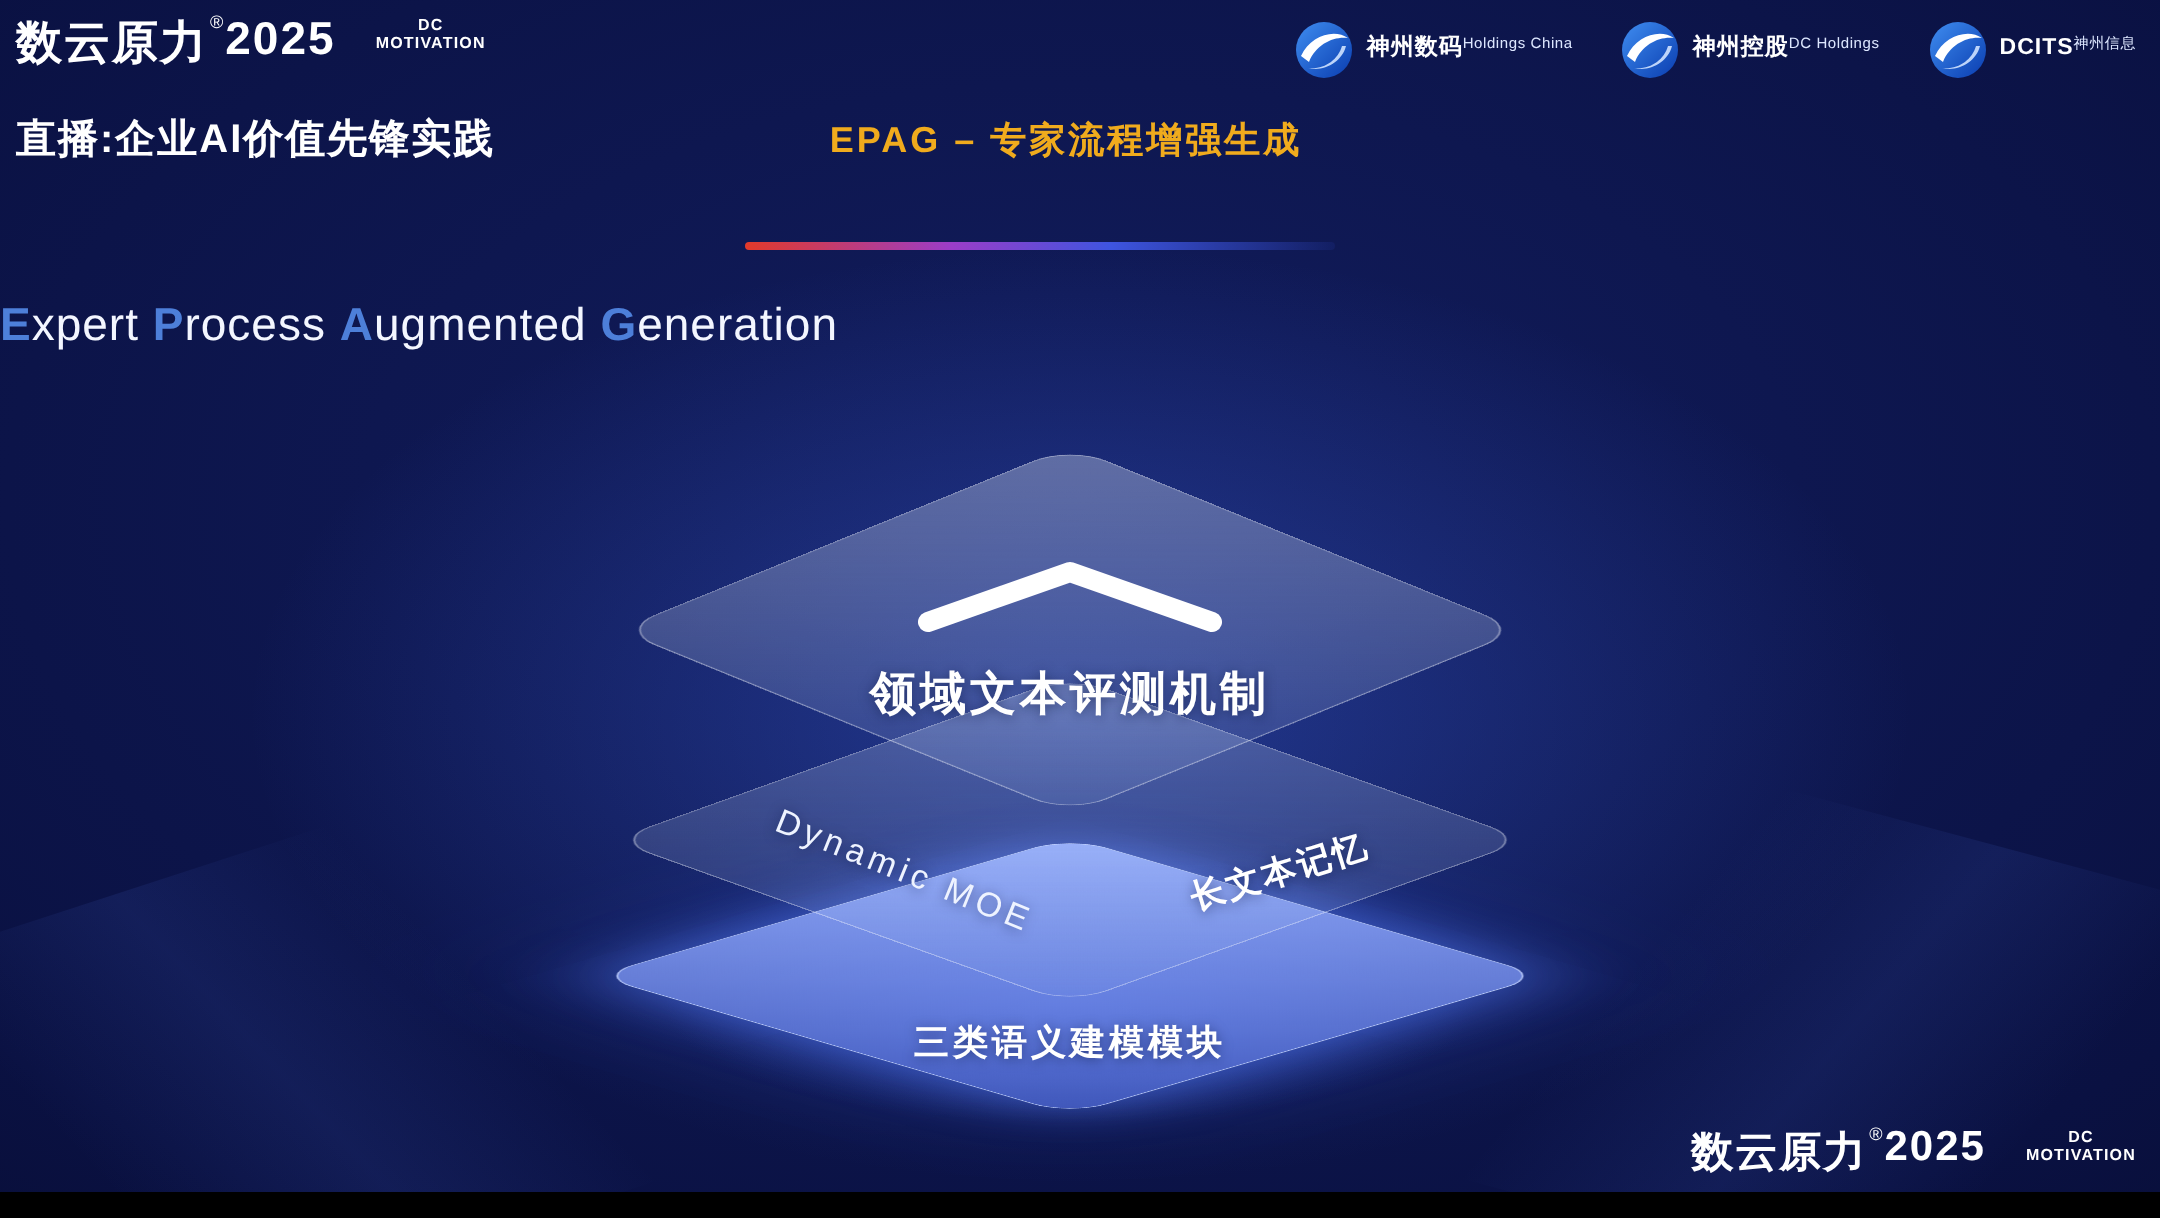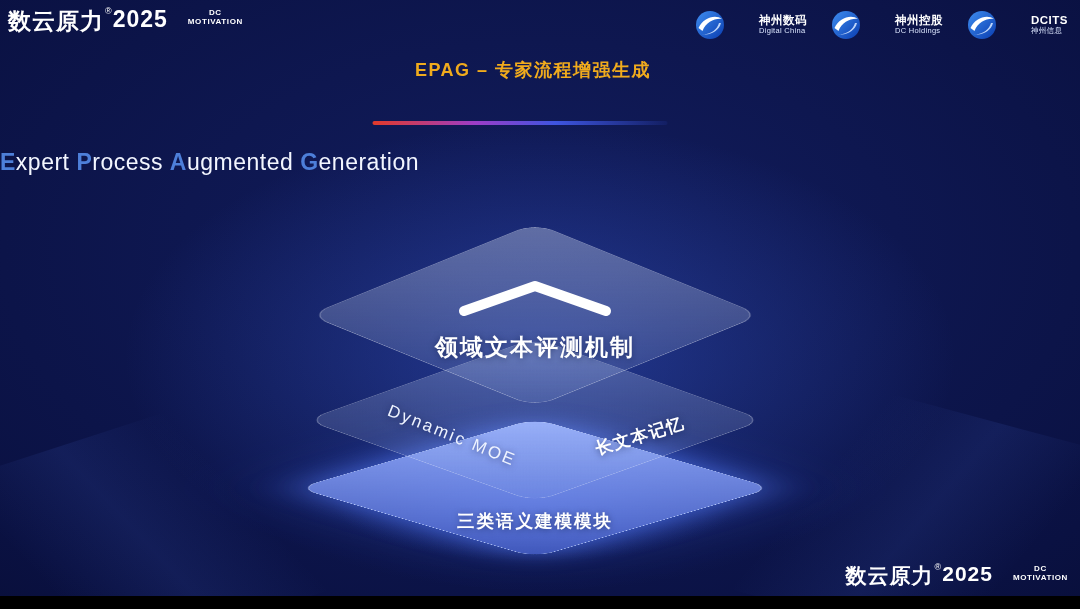--- a/index.html
+++ b/index.html
@@ -30,21 +30,21 @@
 
   .slide-title{position:absolute;left:0;right:14px;top:58px;text-align:center;
     color:#f0ab1d;font-size:18px;font-weight:700;letter-spacing:1.5px;}
   .title-underline{position:absolute;left:520px;top:121px;transform:translateX(-50%);
     width:295px;height:4px;border-radius:3px;
     background:linear-gradient(90deg,#e23a2a 0%,#9b3dc8 35%,#3e55e0 62%,rgba(40,70,200,0.12) 100%);}
 
   
   .partner-logos{position:absolute;right:12px;top:10px;display:flex;gap:24px;align-items:center;}
   .logo-item{display:flex;gap:6px;align-items:center;}
-  .logo-text{display:flex;flex-direction:column;line-height:1.15;margin-left:28px;}
+  .logo-text{display:flex;flex-direction:row;line-height:1.15;}
   .logo-name{font-size:11.5px;font-weight:700;letter-spacing:0.5px;}
   .logo-sub{font-size:7.5px;color:#dde7ff;letter-spacing:0.3px;}
 
   
   .headline{position:absolute;left:0;right:0;top:149px;
     font-size:23px;font-weight:500;letter-spacing:0.5px;color:#f3f6ff;}
   .headline .hl{color:#4d7fd9;font-weight:600;}
 
   
   .plane{position:absolute;left:535px;border:1px solid rgba(255,255,255,0.35);border-radius:26px;}
@@ -89,31 +89,32 @@
   <div class="brand brand-top">
     <span class="brand-name">数云原力</span>
       <sup class="brand-reg">®</sup>
       <span class="brand-year">2025</span>
     <span class="brand-tag">
       <span>DC</span><br>
       <span>MOTIVATION</span>
     </span>
   </div>
 
+  <div class="live-label">直播:企业AI价值先锋实践</div>
 
   <div class="partner-logos">
     <div class="logo-item">
       <svg width="30" height="30" viewBox="0 0 30 30">
         <circle cx="15" cy="15" r="14" fill="url(#swirlGrad)"></circle>
         <path d="M3.5 18 C8 8 20 4 27 9 C20 8 11 12 7.5 21 Z" fill="#fff"></path>
         <path d="M26 13 C24 21 15 26 7 24 C15 25 22 20 24 13 Z" fill="#cfe2ff" opacity="0.9"></path>
       </svg>
       <span class="logo-text">
         <span class="logo-name">神州数码</span>
-        <span class="logo-sub">Digital China</span>
+        <span class="logo-sub">Holdings China</span>
       </span>
     </div>
     <div class="logo-item">
       <svg width="30" height="30" viewBox="0 0 30 30">
         <circle cx="15" cy="15" r="14" fill="url(#swirlGrad)"></circle>
         <path d="M3.5 18 C8 8 20 4 27 9 C20 8 11 12 7.5 21 Z" fill="#fff"></path>
         <path d="M26 13 C24 21 15 26 7 24 C15 25 22 20 24 13 Z" fill="#cfe2ff" opacity="0.9"></path>
       </svg>
       <span class="logo-text">
         <span class="logo-name">神州控股</span>

